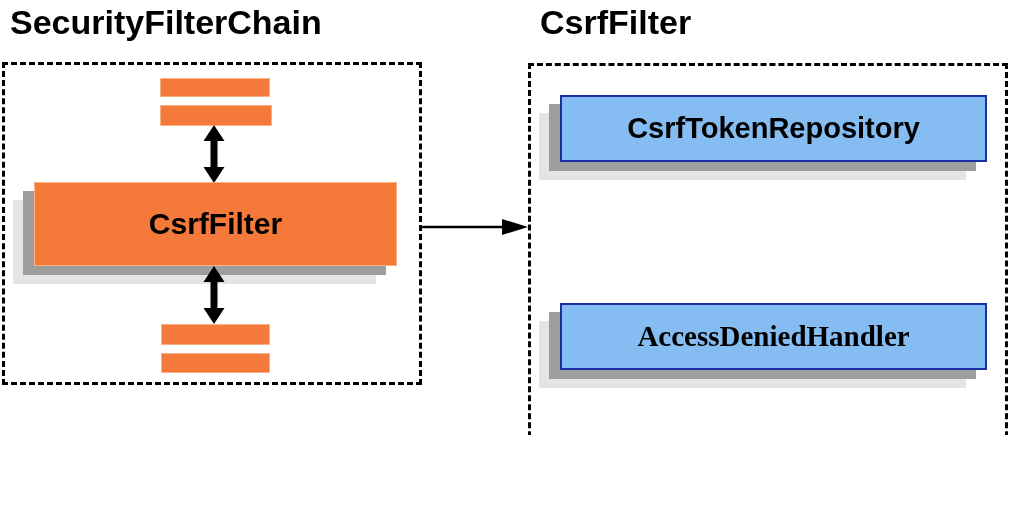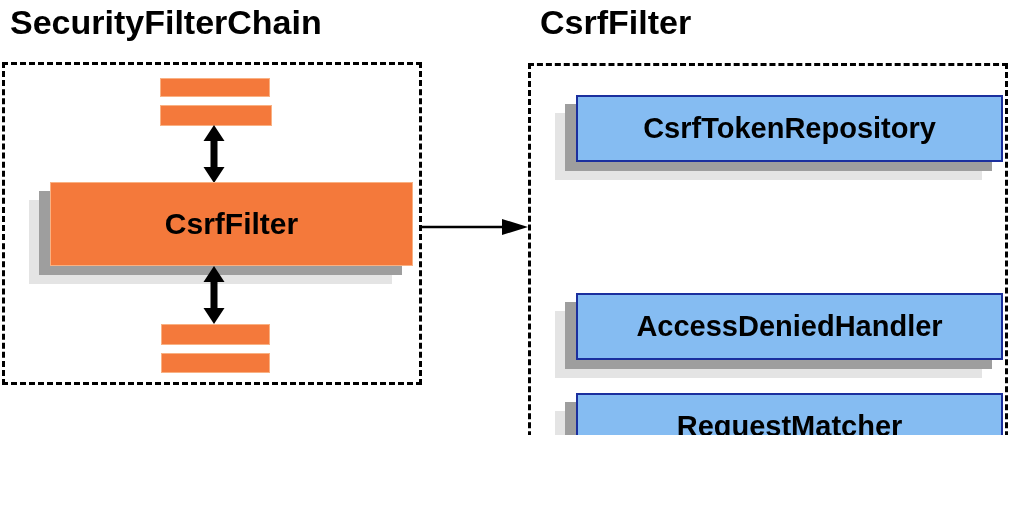--- a/index.html
+++ b/index.html
@@ -41,21 +41,20 @@
     border: 1px solid #f9b183;
     box-sizing: border-box;
   }
   #bar-top-1 { left: 160px; top: 78px;  width: 110px; height: 19px; }
   #bar-top-2 { left: 160px; top: 105px; width: 112px; height: 21px; }
   #bar-bot-1 { left: 161px; top: 324px; width: 109px; height: 21px; }
   #bar-bot-2 { left: 161px; top: 353px; width: 109px; height: 20px; }
 
   .shadowed {
     box-shadow: -11px 9px 0 0 #9e9e9e, -21px 18px 0 0 #e4e4e4;
-    margin-left: 16px;
   }
 
   #csrf-filter-box {
     position: absolute;
     left: 34px; top: 182px;
     width: 363px; height: 84px;
     background: #f4793b;
     border: 1px solid #f9b183;
     box-sizing: border-box;
     display: flex;
@@ -76,21 +75,21 @@
     box-sizing: border-box;
     display: flex;
     align-items: center;
     justify-content: center;
     font-size: 29px;
     font-weight: bold;
     color: #000000;
   }
   #component-1 { top: 95px; }
   #component-2 { top: 193px; }
-  #component-3 { top: 293px; }
+  #component-3 { top: 303px; font-family: Liberation Serif, serif; }
   #component-4 { top: 393px; }
 
   .v-arrow {
     position: absolute;
     left: 200px;
     width: 28px;
     height: 58px;
   }
   #v-arrow-top    { top: 125px; }
   #v-arrow-bottom { top: 266px; }
@@ -141,17 +140,14 @@
 
   <div id="component-1" class="component-box shadowed">
     <span>CsrfTokenRepository</span>
   </div>
 
 
   <div id="component-3" class="component-box shadowed">
     <span>AccessDeniedHandler</span>
   </div>
 
-  <div id="component-4" class="component-box shadowed">
-    <span>RequestMatcher</span>
-  </div>
 
 </div>
 
 </body></html>

